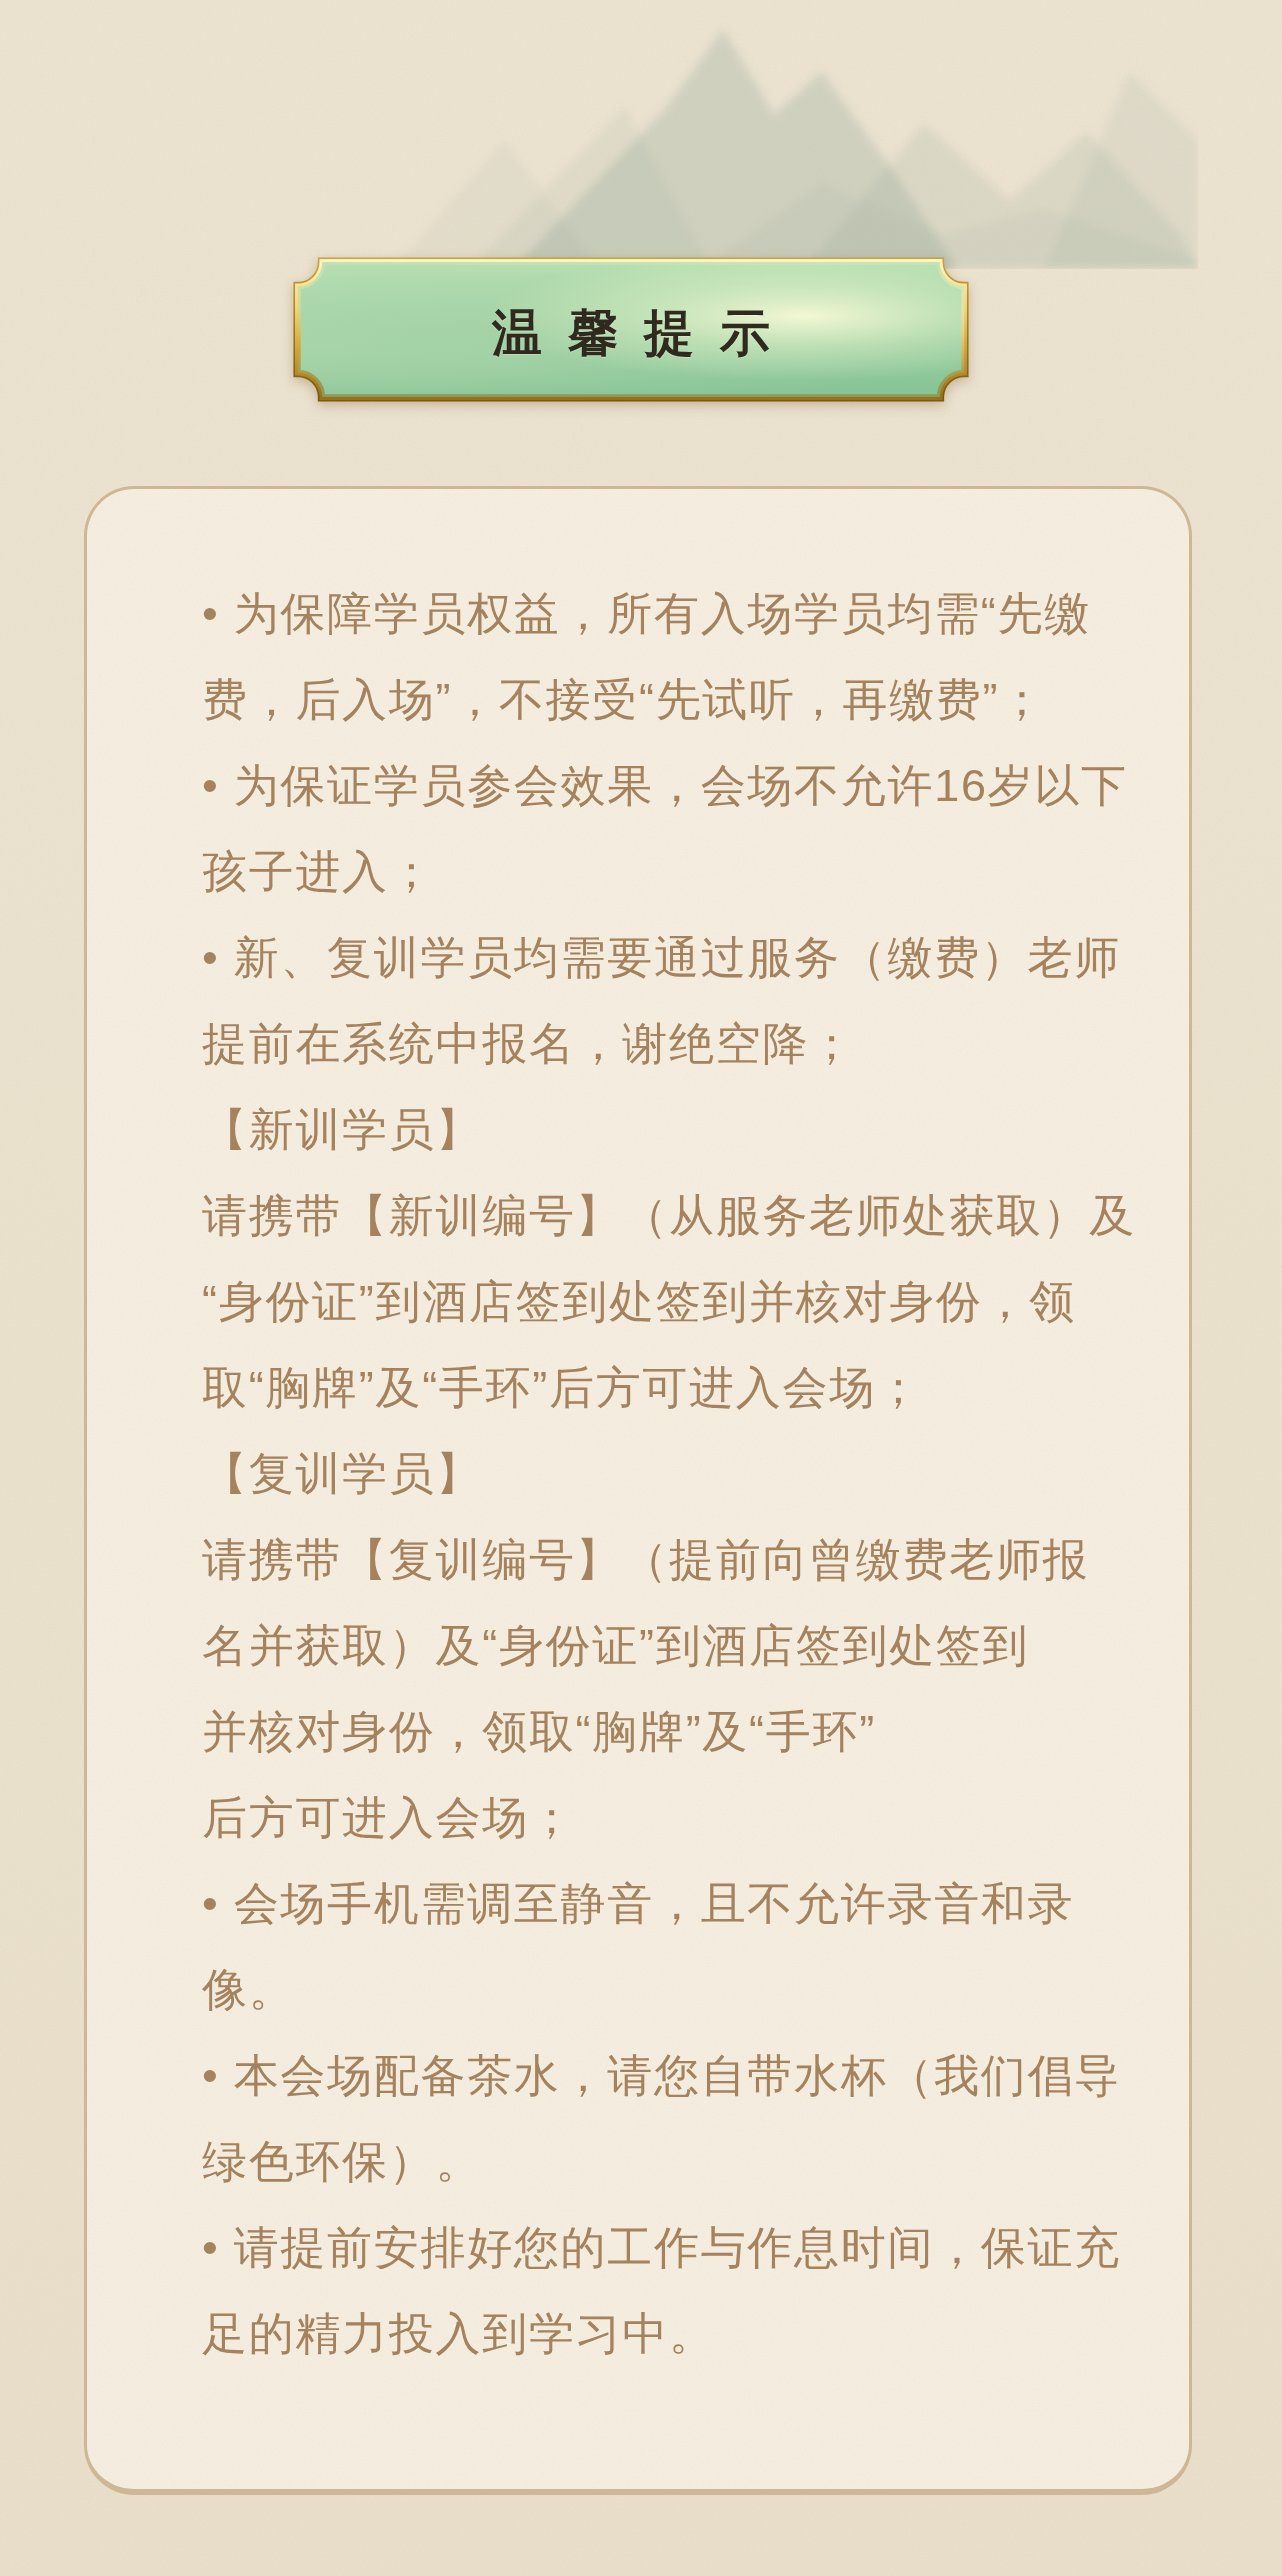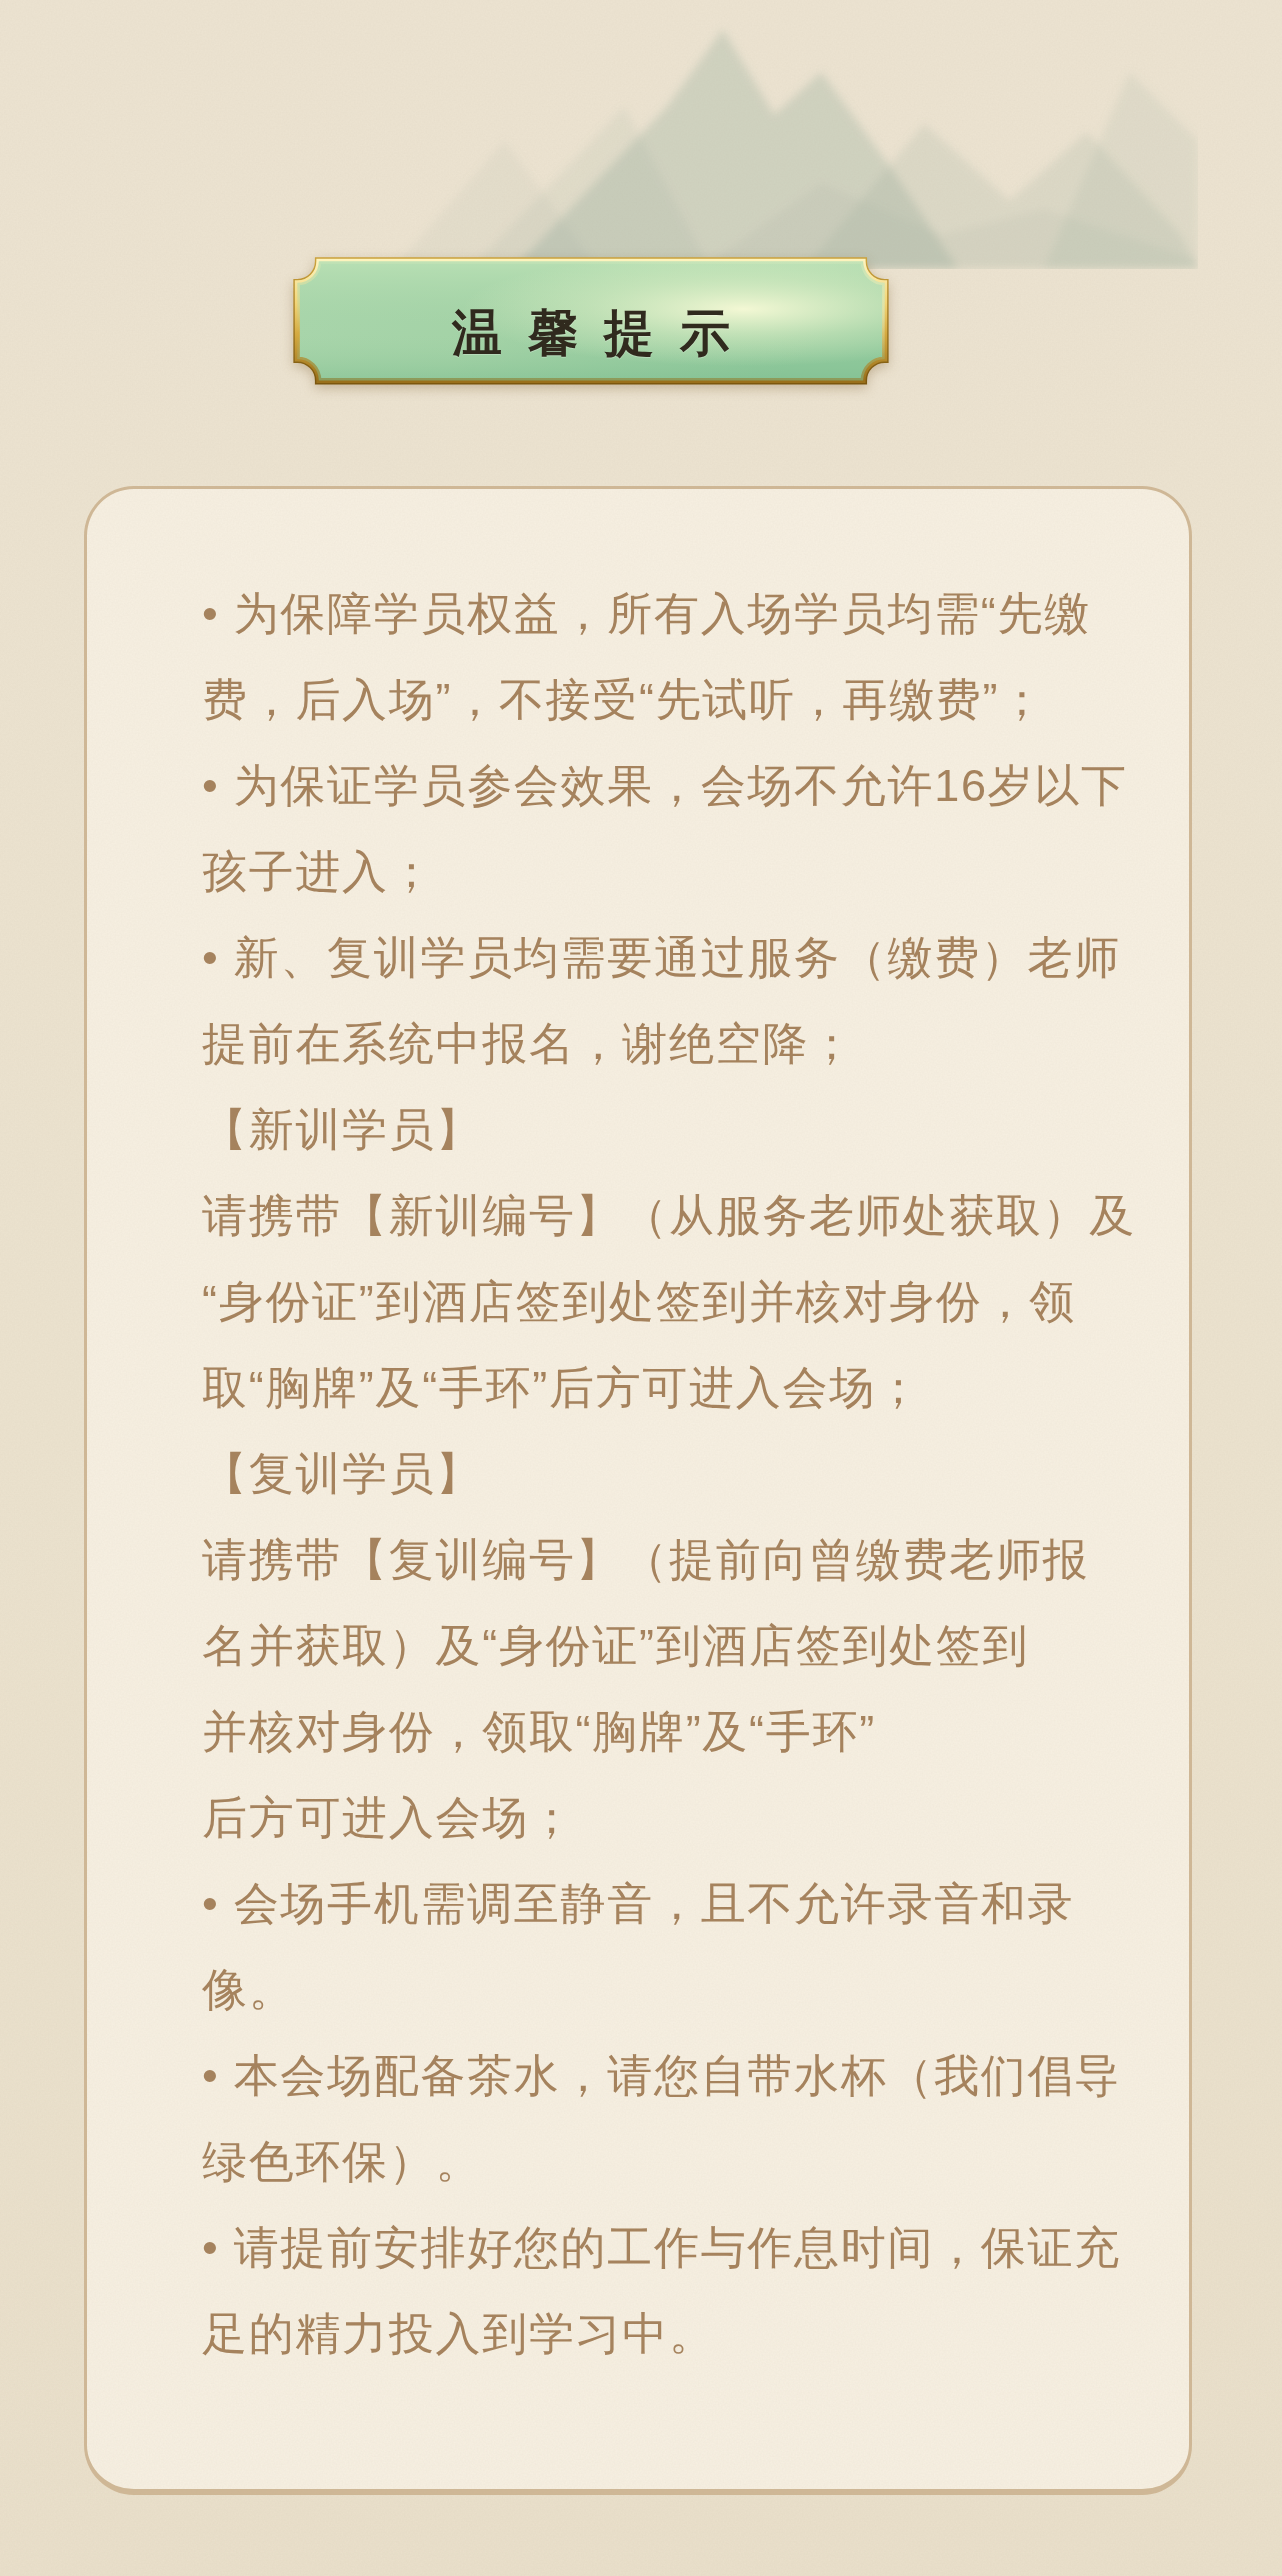--- a/index.html
+++ b/index.html
@@ -19,21 +19,21 @@
     position:absolute;left:342px;top:12px;width:856px;height:257px;
     z-index:0;
   }
   
   .texture{
     position:absolute;left:0;top:0;width:1282px;height:2576px;
     z-index:3;pointer-events:none;
   }
   
   .plaque{
-    position:absolute;left:293px;top:257px;width:596px;height:152px;
+    position:absolute;left:293px;top:257px;width:676px;height:152px;
     z-index:4;
   }
   .plaque svg{
     position:absolute;inset:0;
     filter:drop-shadow(0 4.3px 6px rgba(120,90,45,.32));
   }
   .plaque .title{
     position:absolute;inset:0;
     display:flex;align-items:center;justify-content:center;
     font-size:50px;font-weight:700;

